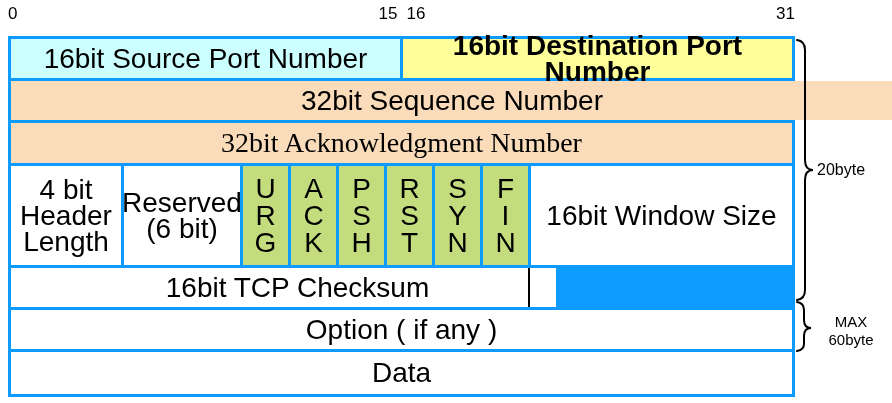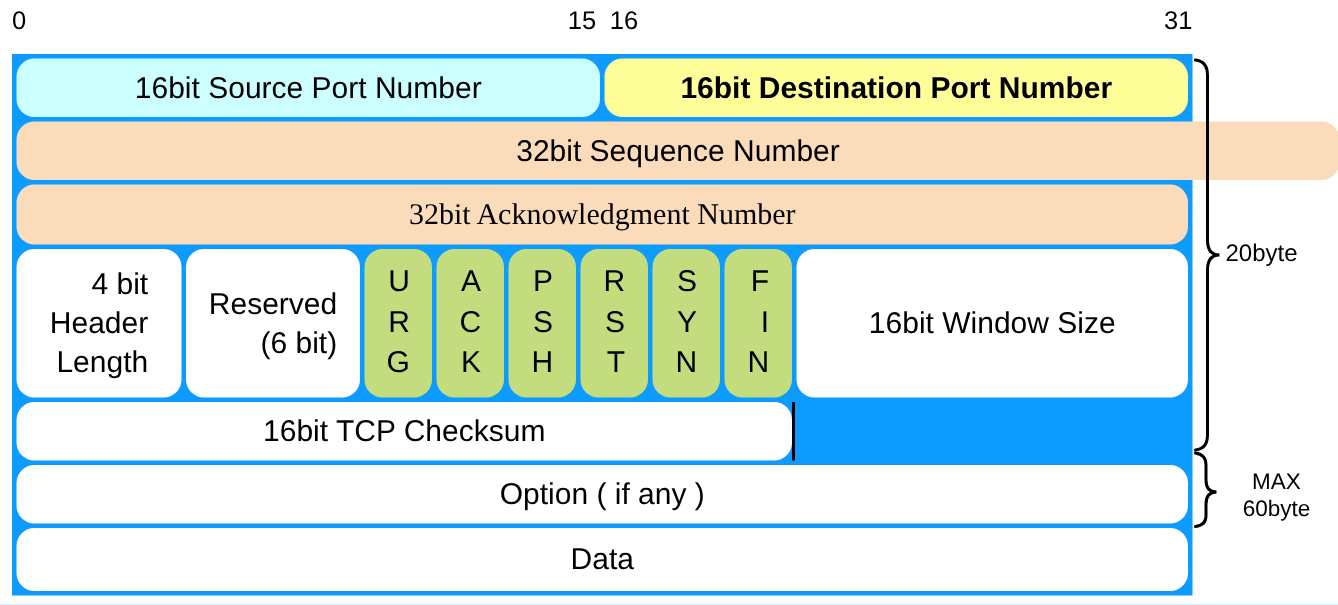--- a/index.html
+++ b/index.html
@@ -36,47 +36,46 @@
     top: 36px;
     width: 787px;
     height: 361px;
     background: #0d9bff; 
   }
   .cell {
     position: absolute;
     display: flex;
     align-items: center;
     justify-content: center;
-    text-align: right;
-    font-size: 20px;
+    text-align: center;
+    font-size: 28px;
     line-height: 26px;
     background: #ffffff;
     white-space: pre-line;
-    border-radius: 12px;
   }
   .bg-cyan   { background: #ccffff; }
   .bg-yellow { background: #ffff99; font-weight: bold; }
   .bg-peach  { background: #fbdcba; }
   .bg-green  { background: #c3dc7e; }
 
   
   #cell-source-port      { left: 3px;   top: 3px;   width: 389px; height: 39px; }
   #cell-destination-port { left: 395px; top: 3px;   width: 389px; height: 39px; }
   
   #cell-sequence         { left: 3px;   top: 45px;  width: 882px; height: 39px; }
   #cell-acknowledgment   { left: 3px;   top: 87px;  width: 781px; height: 40px; font-family: Liberation Serif, serif; }
   
   #cell-header-length    { left: 3px;   top: 130px; width: 110px; height: 99px; }
   #cell-reserved         { left: 116px; top: 130px; width: 116px; height: 99px; }
   .flag-cell             { top: 130px;  width: 45px; height: 99px; line-height: 27px; }
   #flag-urg { left: 235px; } #flag-ack { left: 283px; } #flag-psh { left: 331px; }
   #flag-rst { left: 379px; } #flag-syn { left: 427px; } #flag-fin { left: 475px; }
   #cell-window-size      { left: 523px; top: 130px; width: 261px; height: 99px; }
   
-  #cell-checksum         { left: 3px;   top: 232px; width: 517px; height: 39px; }
+  #cell-checksum         { left: 3px;   top: 232px; width: 517px; height: 39px; padding-left: 28px; }
   #divider-checksum-urgent { position: absolute; left: 520px; top: 232px; width: 2px; height: 39px; background: #000000; }
   #cell-urgent-pointer   { left: 522px; top: 232px; width: 262px; height: 39px; }
   
   #cell-option           { left: 3px;   top: 274px; width: 781px; height: 39px; }
   #cell-data             { left: 3px;   top: 316px; width: 781px; height: 42px; }
 
   
   #brace-svg {
     position: absolute;
     left: 793px;

